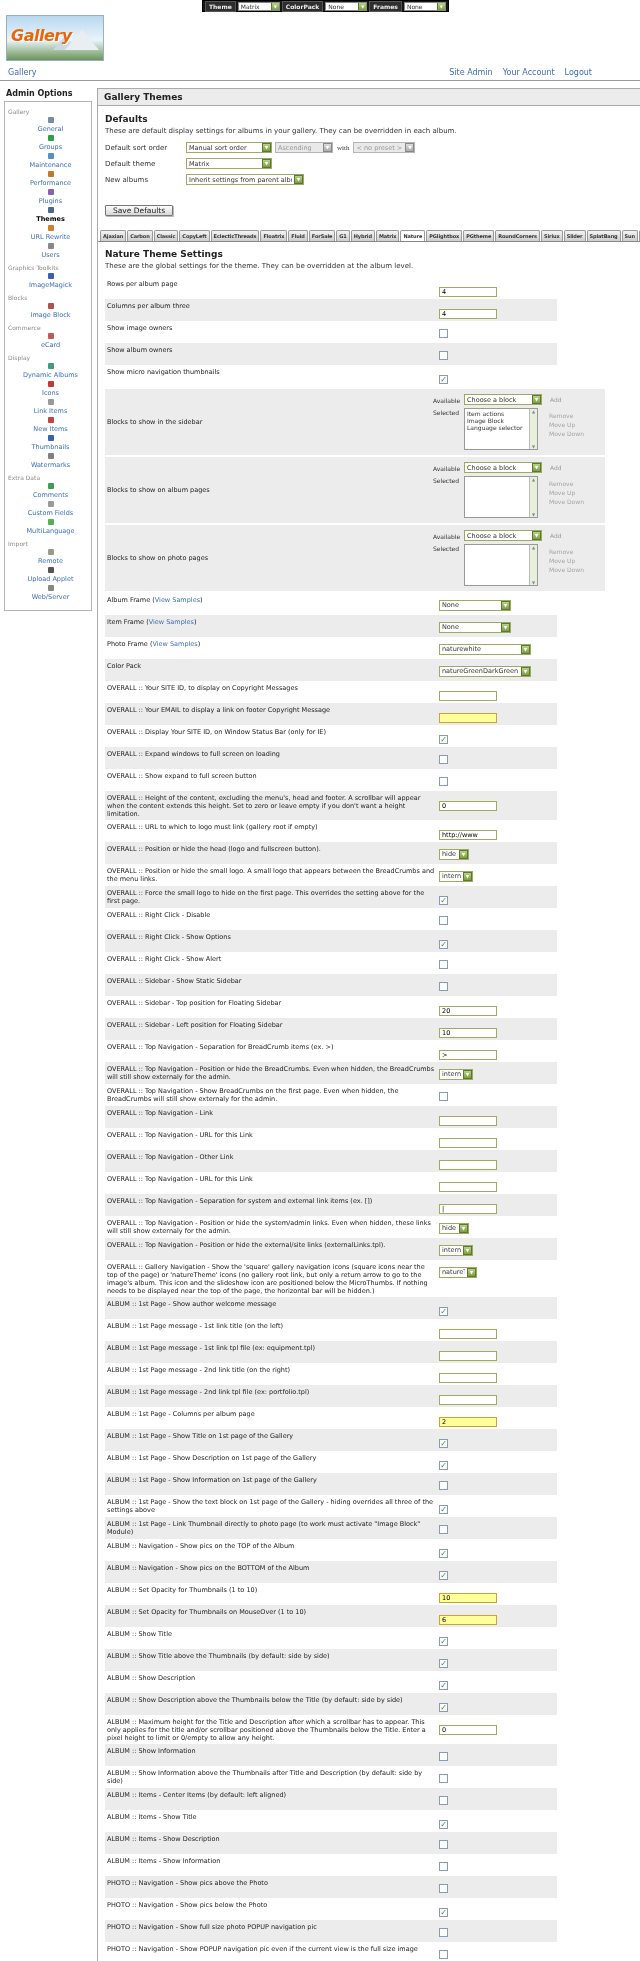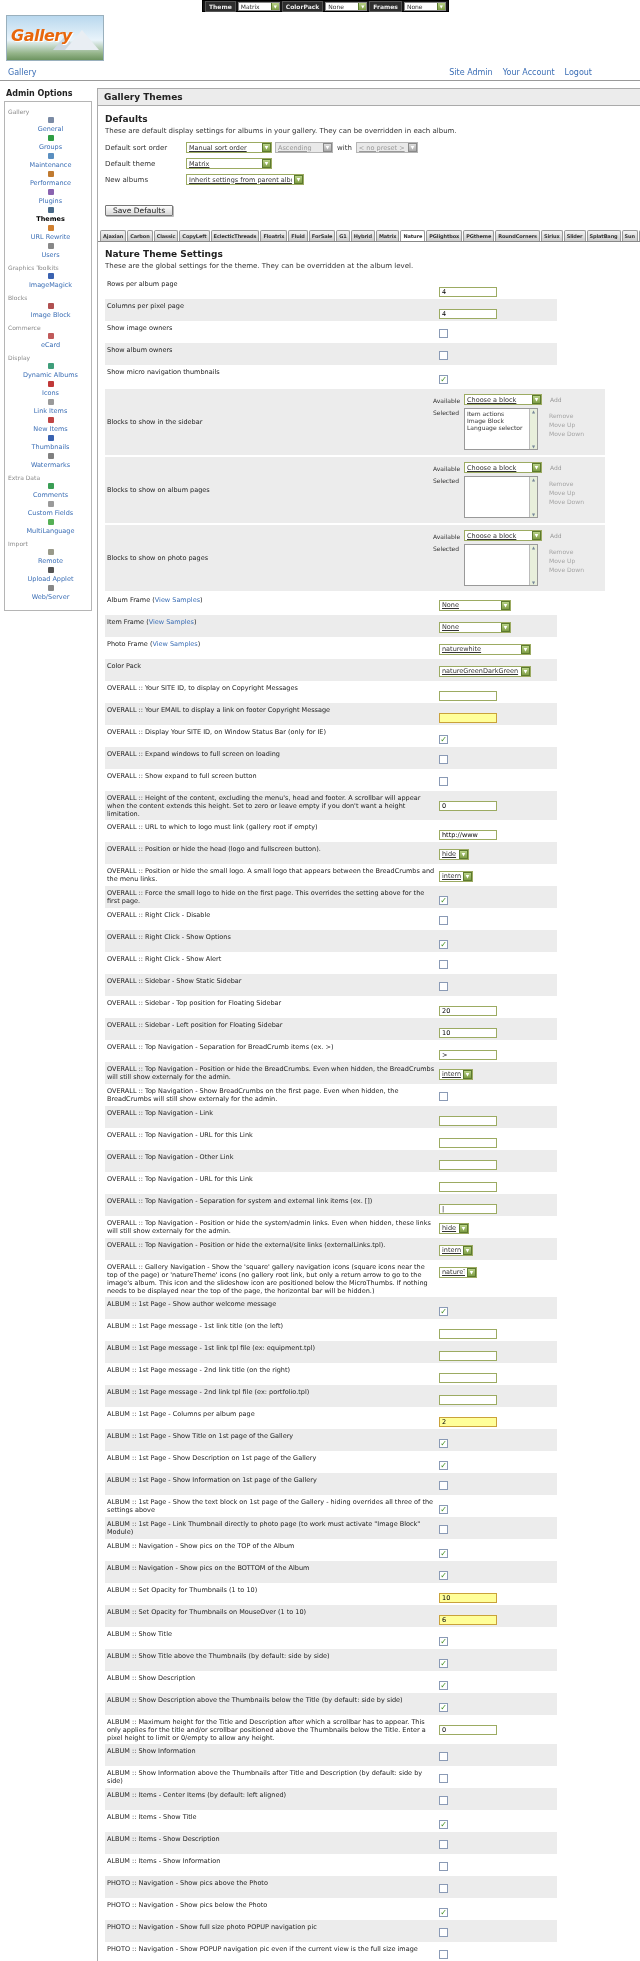--- a/index.html
+++ b/index.html
@@ -41,25 +41,25 @@
   .side-item.active { color:#000; font-weight:bold; }
   .sicon { width:6px; height:6px; border-radius:1px; flex-shrink:0; display:inline-block; }
 
   .main { flex:1; margin-right:46px; border:1px solid #aaa; background:#fff; }
   .main-title { background:#ececec; border-bottom:1px solid #aaa; font-size:9px; font-weight:bold; padding:3px 6px; color:#222; }
   .section { padding:6px 7px 4px; }
   .sec-title { font-weight:bold; font-size:9px; margin:2px 0 3px; color:#222; }
   .sec-desc { font-size:7px; color:#333; margin:0 0 7px; }
   .def-row { display:flex; align-items:center; gap:3px; font-size:7px; margin:5px 0; }
   .def-label { width:78px; flex-shrink:0; }
-  .withtxt { margin:0 1px; }
+  .withtxt { margin:0 1px;font-family:Liberation Serif, serif; }
 
   .sel { display:inline-flex; align-items:center; justify-content:space-between; border:1px solid #9cab62; background:#fff;
          height:11px; font-size:6.5px; padding-left:2px; gap:2px; vertical-align:middle; }
-  .sel .val { flex:1; white-space:nowrap; overflow:hidden;text-decoration:underline; }
+  .sel .val { flex:1; white-space:nowrap; overflow:hidden; }
   .arrow { width:9px; height:9px; background:linear-gradient(#b9d287,#7e9d44); border:1px solid #5c7a2e; color:#fff;
            font-size:4.5px; display:inline-flex; align-items:center; justify-content:center; flex-shrink:0; }
   .sel.disabled { background:#e9e9e9; color:#999; border-color:#b5b5b5; }
   .sel.disabled .arrow { background:linear-gradient(#ddd,#aaa); border-color:#888; }
 
   .btn { font-family:"DejaVu Sans",sans-serif; background:linear-gradient(#fefefe,#d6d6d6); border:1px solid #777;
          font-size:7.5px; padding:0 7px; border-radius:1px; box-shadow:1px 1px 0 #bbb; cursor:pointer; color:#222; }
   .savewrap { padding:4px 7px 8px; }
 
   
@@ -312,21 +312,21 @@
 
       <div class="settings">
         <div class="sec-title">Nature Theme Settings</div>
         <div class="sec-desc">These are the global settings for the theme. They can be overridden at the album level.</div>
         <div>
             <div class="srow">
               <div class="slabel">Rows per album page</div>
               <div class="sctrl"><input type="text" class="txt" value="4" style=""></div>
             </div>
             <div class="srow alt">
-              <div class="slabel">Columns per pixel page</div>
+              <div class="slabel">Columns per album three</div>
               <div class="sctrl"><input type="text" class="txt" value="4" style=""></div>
             </div>
             <div class="srow">
               <div class="slabel">Show image owners</div>
               <div class="sctrl"><span class="cb"></span></div>
             </div>
             <div class="srow alt">
               <div class="slabel">Show album owners</div>
               <div class="sctrl"><span class="cb"></span></div>
             </div>

